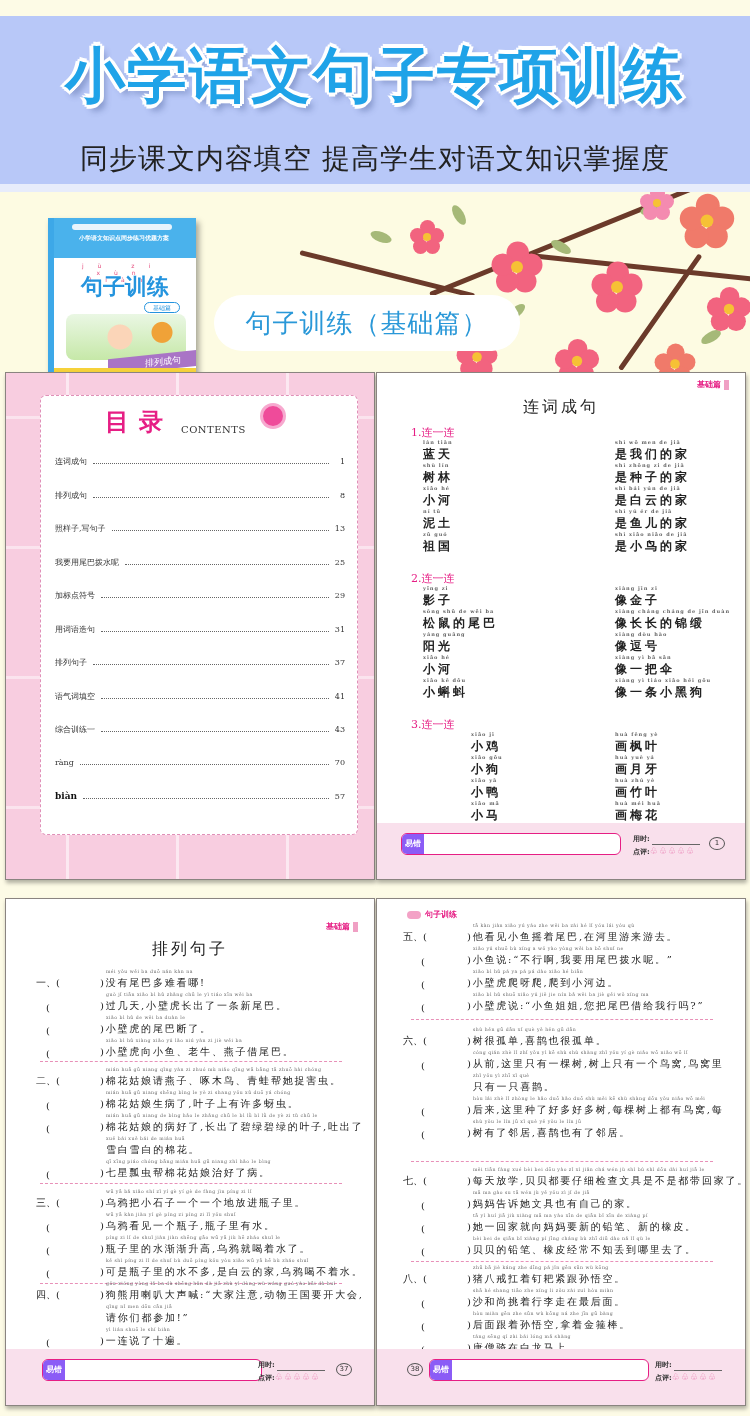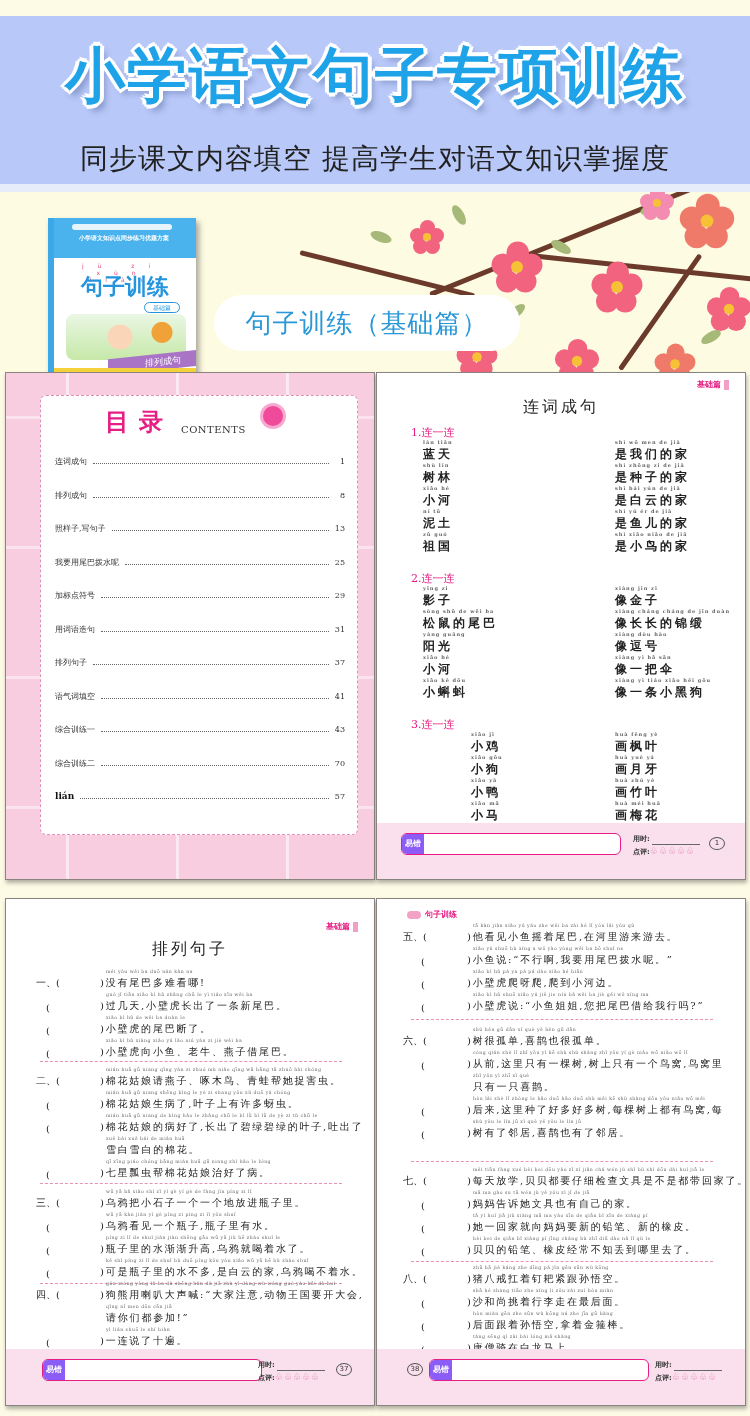--- a/index.html
+++ b/index.html
@@ -252,26 +252,26 @@
           <span class="lbl">语气词填空</span>
           <span class="dots"></span>
           <span class="pg">41</span>
         </div>
       <div class="toc-item">
           <span class="lbl">综合训练一</span>
           <span class="dots"></span>
           <span class="pg">43</span>
         </div>
       <div class="toc-item">
-          <span class="lbl">综合训练二</span>
+          <span class="lbl">ràng</span>
           <span class="dots"></span>
           <span class="pg">70</span>
         </div>
       <div class="toc-item bold">
-          <span class="lbl">lián</span>
+          <span class="lbl">biàn</span>
           <span class="dots"></span>
           <span class="pg">57</span>
         </div>
     </div>
   </div>
 </div>
 
 <div class="page p-lian">
   <div class="series-badge"><span>基础篇</span><i></i></div>
   <div class="page-title" style="top:24px;">连词成句</div>

